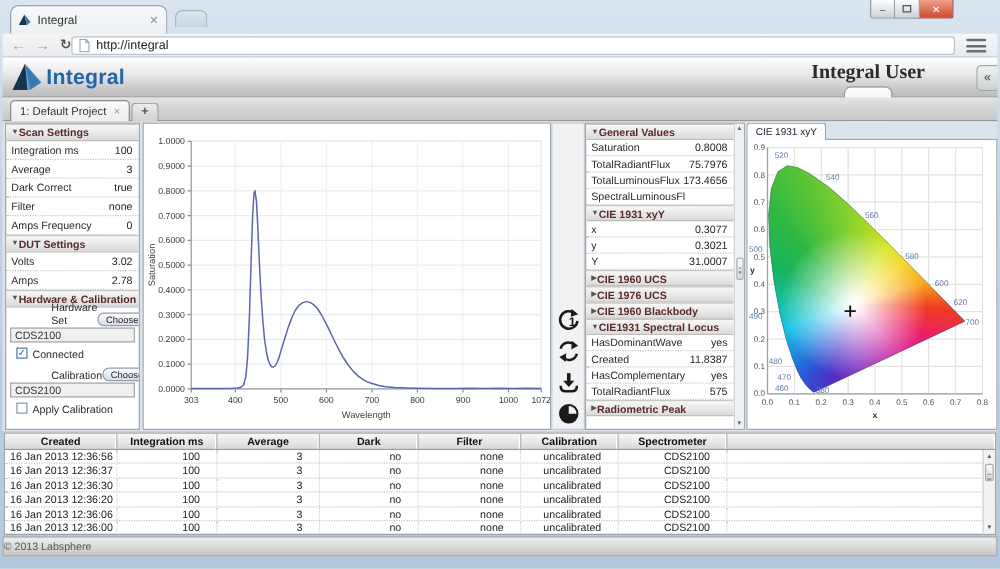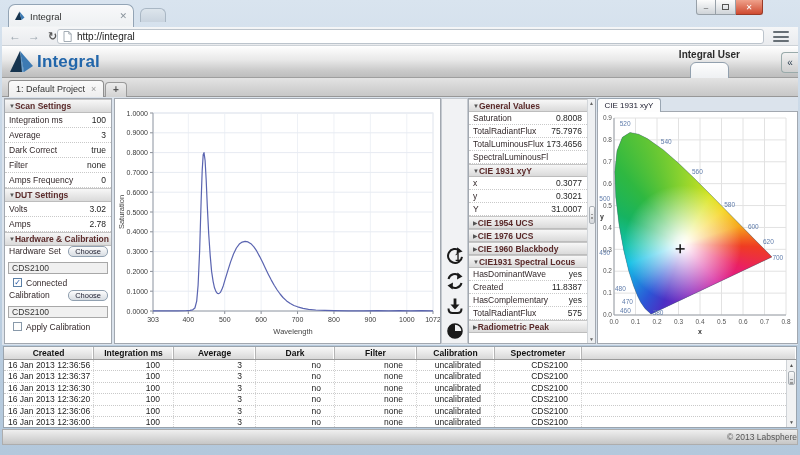--- a/index.html
+++ b/index.html
@@ -39,21 +39,21 @@
   .menu-ic { position:absolute; right:9px; top:4px; width:16px; display:flex; flex-direction:column; gap:2.5px; }
   .menu-ic i { display:block; height:2px; background:#676f76; border-radius:1px; }
 
   
   .app-header { position:absolute; top:46px; left:2px; right:2px; height:32px;
     background:linear-gradient(#ffffff 0%,#e8e8e8 45%,#c9c9c9 80%,#bdbdbd 100%);
     border-bottom:1px solid #9e9e9e; }
   .logo-wrap { position:absolute; left:7px; top:4px; display:flex; align-items:center; gap:3px; }
   .logo-text { font-size:17px; font-weight:bold; color:#2266aa; letter-spacing:.2px; }
   .user-wrap { position:absolute; right:58px; top:3px; text-align:center; }
-  .user-name { font-size:10px; font-weight:bold; color:#2b2b2b; }
+  .user-name { font-size:16px; font-weight:bold; color:#2b2b2b;font-family:Liberation Serif, serif; }
   .logout-btn { margin-top:2px; display:inline-block; font-size:8.5px; color:#234; padding:15px 7px;
     background:linear-gradient(#fdfdfd,#d7dce2); border:1px solid #92a0ae; border-radius:6px; }
   .collapse-btn { position:absolute; right:0; top:6px; width:17px; height:21px;
     background:linear-gradient(#f2f2f2,#cfcfcf); border:1px solid #9aa; border-right:none;
     border-radius:4px 0 0 4px; font-size:10px; color:#345; text-align:center; line-height:19px; }
 
   .proj-tabs { position:absolute; top:78px; left:2px; right:2px; height:19px;
     background:linear-gradient(#e3e3e3,#c7c7c7); border-bottom:1px solid #979797; }
   .proj-tab { position:absolute; left:6px; top:2px; height:17px; background:linear-gradient(#fafafa,#eee);
     border:1px solid #8f8f8f; border-bottom:none; border-radius:4px 4px 0 0;
@@ -76,22 +76,22 @@
   
   .sec-header { height:14px; background:linear-gradient(#f7f7f7,#dadada); border-top:1px solid #c6c6c6;
     border-bottom:1px solid #bdbdbd; display:flex; align-items:center; padding-left:4px; gap:0;
     font-size:8.5px; font-weight:bold; color:#5a2a2a; white-space:nowrap; overflow:hidden; }
   .chev { font-size:6px; color:#555; }
   .prop-row { display:flex; align-items:center; justify-content:space-between;
     border-bottom:1px dotted #c9c9c9; padding:0 5px 0 4px; font-size:8.5px; color:#33282a;
     white-space:nowrap; overflow:hidden; }
   .left-panel .prop-row { height:15px; }
   .prop-row .v { color:#1d1d1d; }
-  .ctl-row { display:flex; align-items:flex-start; justify-content:space-between; height:15px;
-    padding:0 3px 0 4px; font-size:8.5px; color:#33282a; }
+  .ctl-row { display:flex; align-items:flex-end; justify-content:space-between; height:15px;
+    padding:0 17px 0 4px; font-size:8.5px; color:#33282a;margin-left:32px; }
   .choose-btn { font-size:7.5px; color:#223; padding:0 6px; height:11px; line-height:10px;
     background:linear-gradient(#fdfdfd,#d8dde3); border:1px solid #90a0b0; border-radius:5px; }
   .side-input { display:block; width:100px; height:12px; margin:1px 3px; border:1px solid #a8a8a8;
     background:#f0f0f0; font-size:8.5px; color:#333; padding:0 3px;
     font-family:"Liberation Sans","DejaVu Sans",sans-serif; }
   .cb-row { display:flex; align-items:center; gap:4px; height:15px; padding-left:8px;
     font-size:8.5px; color:#33282a; }
   .cb-box { width:9px; height:9px; border:1px solid #8899aa; background:#fdfdfd; font-size:8px;
     line-height:8px; text-align:center; color:#2458a8; font-weight:bold; }
 
@@ -140,21 +140,21 @@
     border-right:1px dotted #d6d6d6; text-align:right; padding-right:13px; }
   .rt-cell.first { text-align:left; padding:0 0 0 4px; }
   .tscroll { position:absolute; right:0; top:13px; bottom:0; width:10px; background:#f1f2f3;
     border-left:1px solid #cfd3d7; }
   .tscroll .arr { position:absolute; left:0; right:0; text-align:center; font-size:5px; color:#555; }
   .tscroll .thumb { position:absolute; left:1px; width:7px; top:11px; height:14px;
     background:linear-gradient(#fbfbfb,#d6d9dd); border:1px solid #a8aeb4; border-radius:2px; }
 
   .app-footer { position:absolute; top:429px; left:2px; right:2px; height:16px;
     background:linear-gradient(#efefef,#c6c6c6); border:1px solid #adadad;
-    text-align:right; font-size:8.5px; color:#555; line-height:15px; }
+    text-align:left; font-size:8.5px; color:#555; line-height:15px; }
 </style>
 </head>
 <body>
 
 <div class="tabstrip">
   <div class="browser-tab">
     <svg width="10" height="10" viewBox="0 0 10 10">
       <polygon points="0,9 4.5,0.5 6.5,9" fill="#16344f"></polygon>
       <polygon points="6.5,9 4.5,0.5 9.5,6.5" fill="#3c7ab3"></polygon>
     </svg>
@@ -415,21 +415,21 @@
         <div class="prop-row">
           <span>y</span>
           <span class="v">0.3021</span>
         </div>
         <div class="prop-row">
           <span>Y</span>
           <span class="v">31.0007</span>
         </div>
         <div class="sec-header">
           <span class="chev">▶</span>
-          <span>CIE 1954 UCS</span>
+          <span>CIE 1960 UCS</span>
         </div>
         <div class="sec-header">
           <span class="chev">▶</span>
           <span>CIE 1976 UCS</span>
         </div>
         <div class="sec-header">
           <span class="chev">▶</span>
           <span>CIE 1960 Blackbody</span>
         </div>
         <div class="sec-header">

